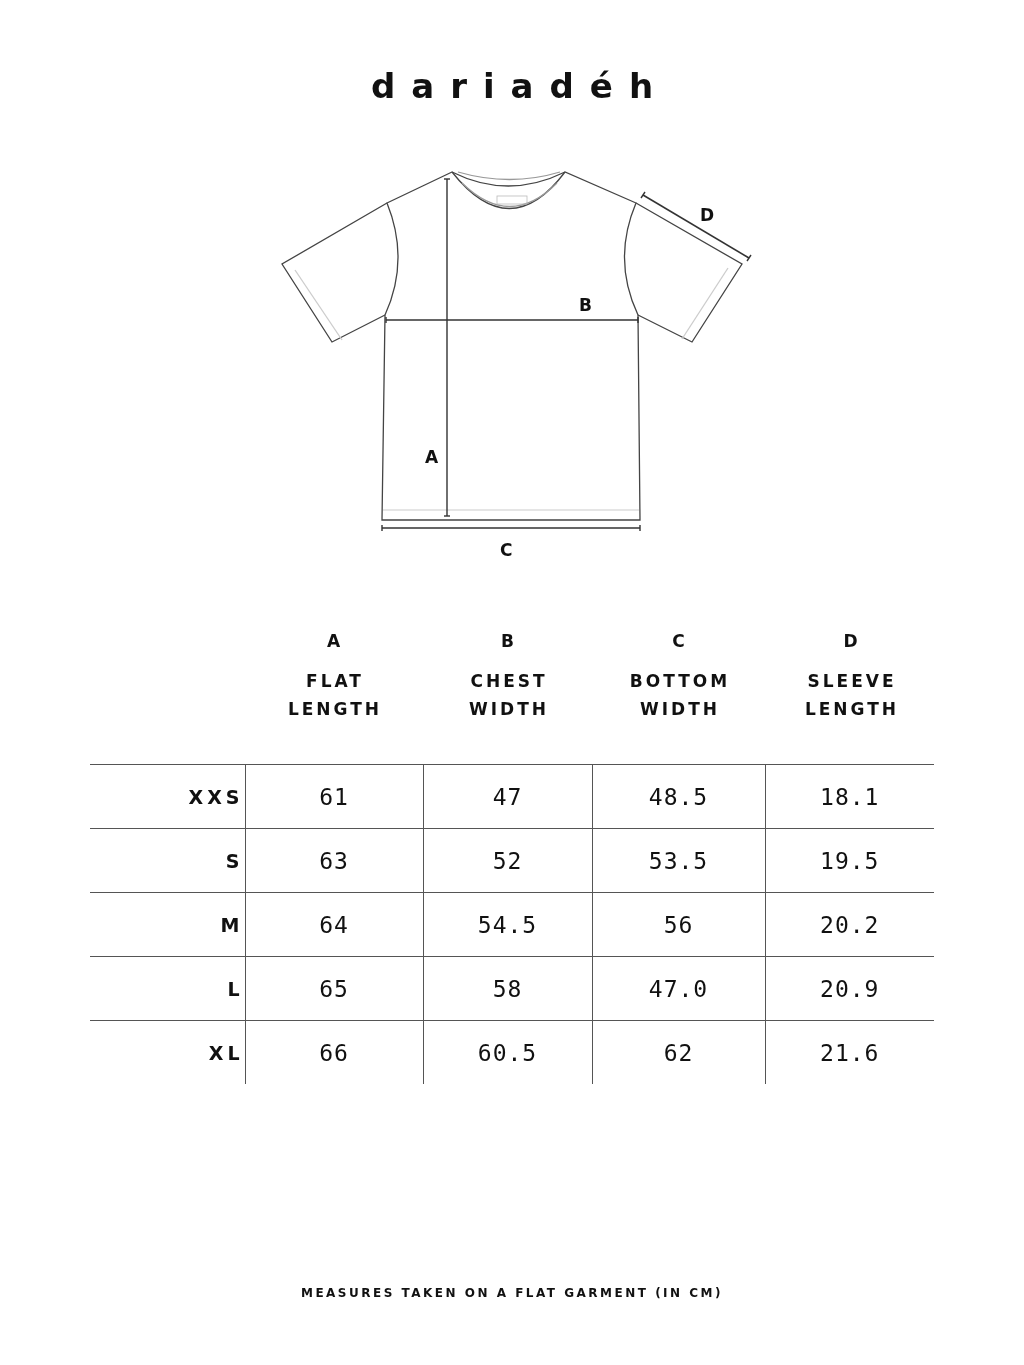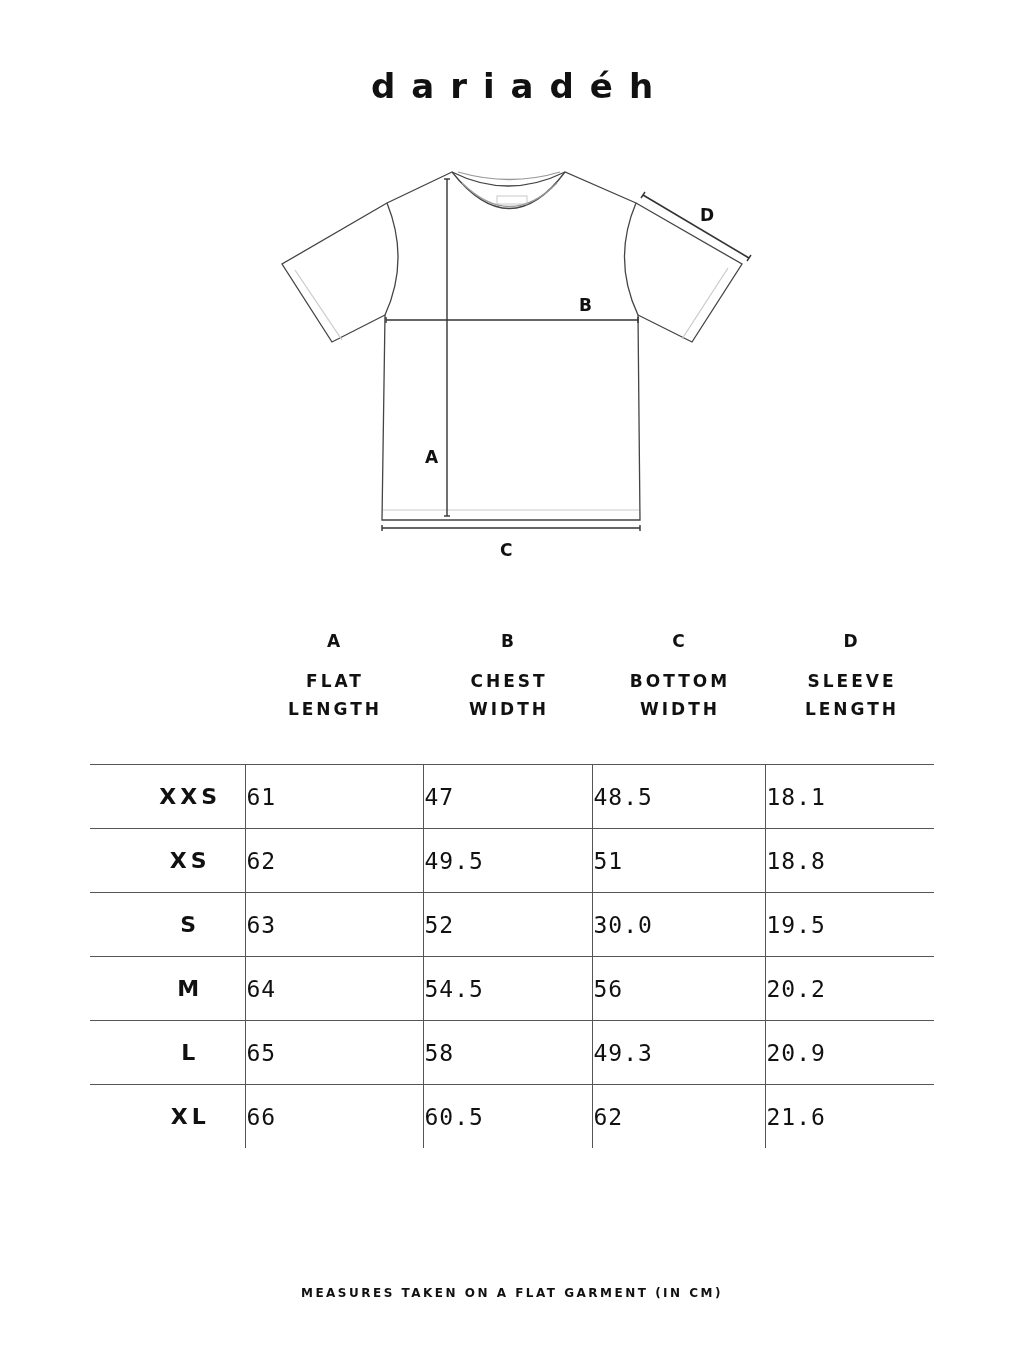--- a/index.html
+++ b/index.html
@@ -3,24 +3,24 @@
 <meta charset="utf-8">
 <style>
   html, body { margin:0; padding:0; background:#ffffff; }
   body { width:1024px; height:1365px; position:relative; overflow:hidden; font-family:"DejaVu Sans", sans-serif; color:#111; }
   .brand { position:absolute; top:66px; left:0; width:1024px; text-align:center; font-size:34px; font-weight:600; letter-spacing:16px; padding-left:16px; box-sizing:border-box; }
   .diagram { position:absolute; left:0; top:0; }
   .dlabel { position:absolute; font-size:17px; font-weight:700; font-family:"DejaVu Sans", sans-serif; }
   .colhead { position:absolute; text-align:center; width:170px; font-size:17px; font-weight:600; letter-spacing:3px; line-height:28px; }
   .colhead .letter { display:block; margin-bottom:12px; }
   table.size { position:absolute; left:90px; top:764px; width:844px; border-collapse:collapse; }
-  table.size td { height:61px; border-top:1.5px solid #555; font-size:23px; letter-spacing:1px; font-family:"DejaVu Sans Mono", monospace; }
+  table.size td { height:61px; border-top:1.5px solid #555; text-align:center; font-size:23px; letter-spacing:1px; font-family:"DejaVu Sans Mono", monospace; }
   table.size tr:last-child td { border-bottom:none; }
   table.size td + td { border-left:1.5px solid #555; }
-  table.size td.size-label { text-align:center; padding-left:47px; font-family:"DejaVu Sans", sans-serif; font-weight:700; font-size:22px; letter-spacing:4px; }
+  table.size td.size-label { text-align:right; padding-left:47px; font-family:"DejaVu Sans", sans-serif; font-weight:700; font-size:19px; letter-spacing:4px; }
   .footnote { position:absolute; top:1286px; left:0; width:1024px; text-align:center; font-size:12px; font-weight:600; letter-spacing:2.5px; }
 </style>
 </head>
 <body>
 
 <div class="brand">dariadéh</div>
 
 <svg class="diagram" width="1024" height="600" viewBox="0 0 1024 600">
   <g fill="none" stroke="#444" stroke-width="1.3">
 
@@ -95,45 +95,38 @@
   </colgroup>
   <tbody>
     <tr>
       <td class="size-label">XXS</td>
       <td>61</td>
       <td>47</td>
       <td>48.5</td>
       <td>18.1</td>
     </tr>
     <tr>
-      <td class="size-label">XS</td>
-      <td>62</td>
-      <td>49.5</td>
-      <td>51</td>
-      <td>18.8</td>
-    </tr>
-    <tr>
       <td class="size-label">S</td>
       <td>63</td>
       <td>52</td>
-      <td>30.0</td>
+      <td>53.5</td>
       <td>19.5</td>
     </tr>
     <tr>
       <td class="size-label">M</td>
       <td>64</td>
       <td>54.5</td>
       <td>56</td>
       <td>20.2</td>
     </tr>
     <tr>
       <td class="size-label">L</td>
       <td>65</td>
       <td>58</td>
-      <td>49.3</td>
+      <td>47.0</td>
       <td>20.9</td>
     </tr>
     <tr>
       <td class="size-label">XL</td>
       <td>66</td>
       <td>60.5</td>
       <td>62</td>
       <td>21.6</td>
     </tr>
   </tbody>

